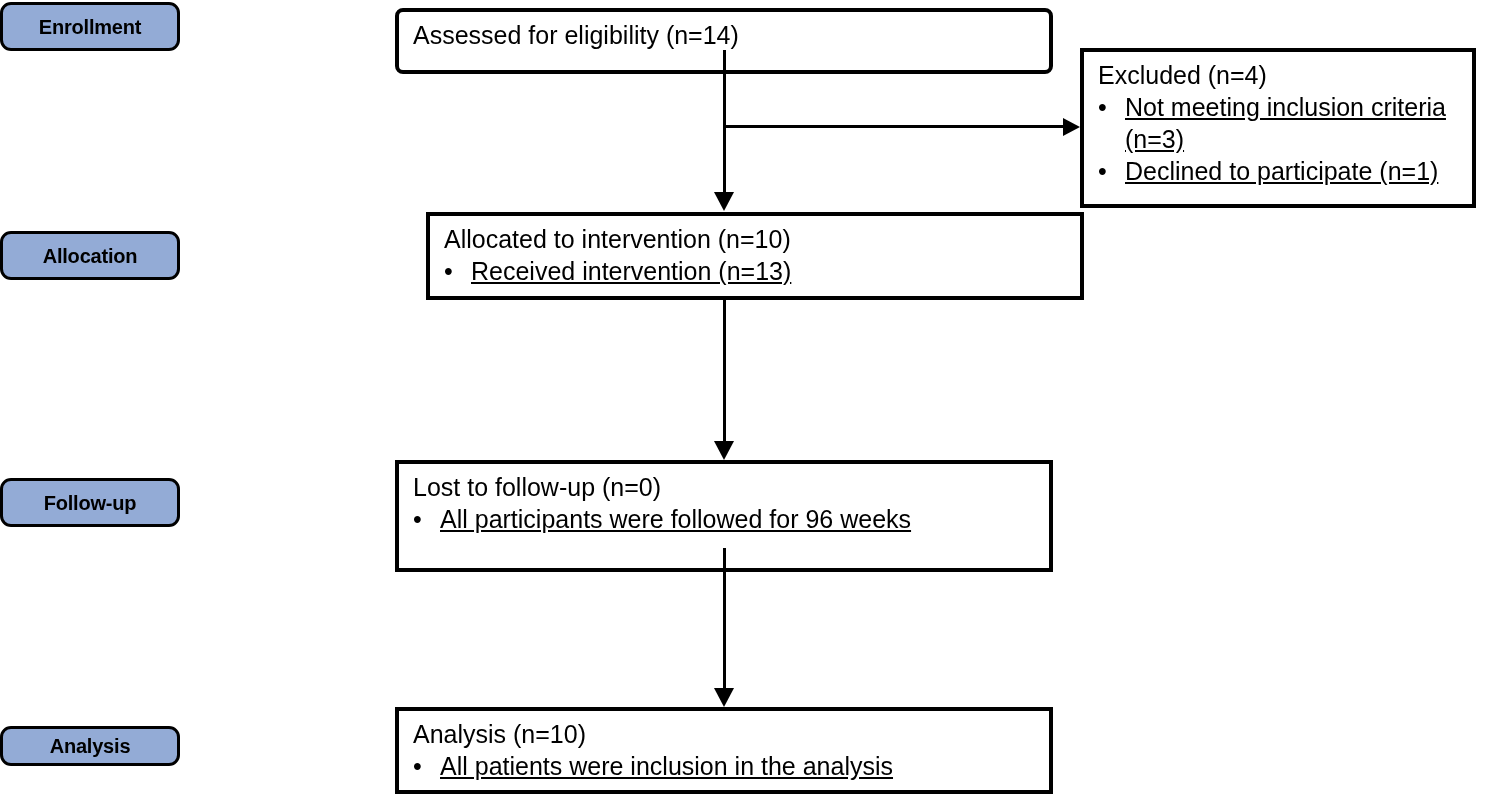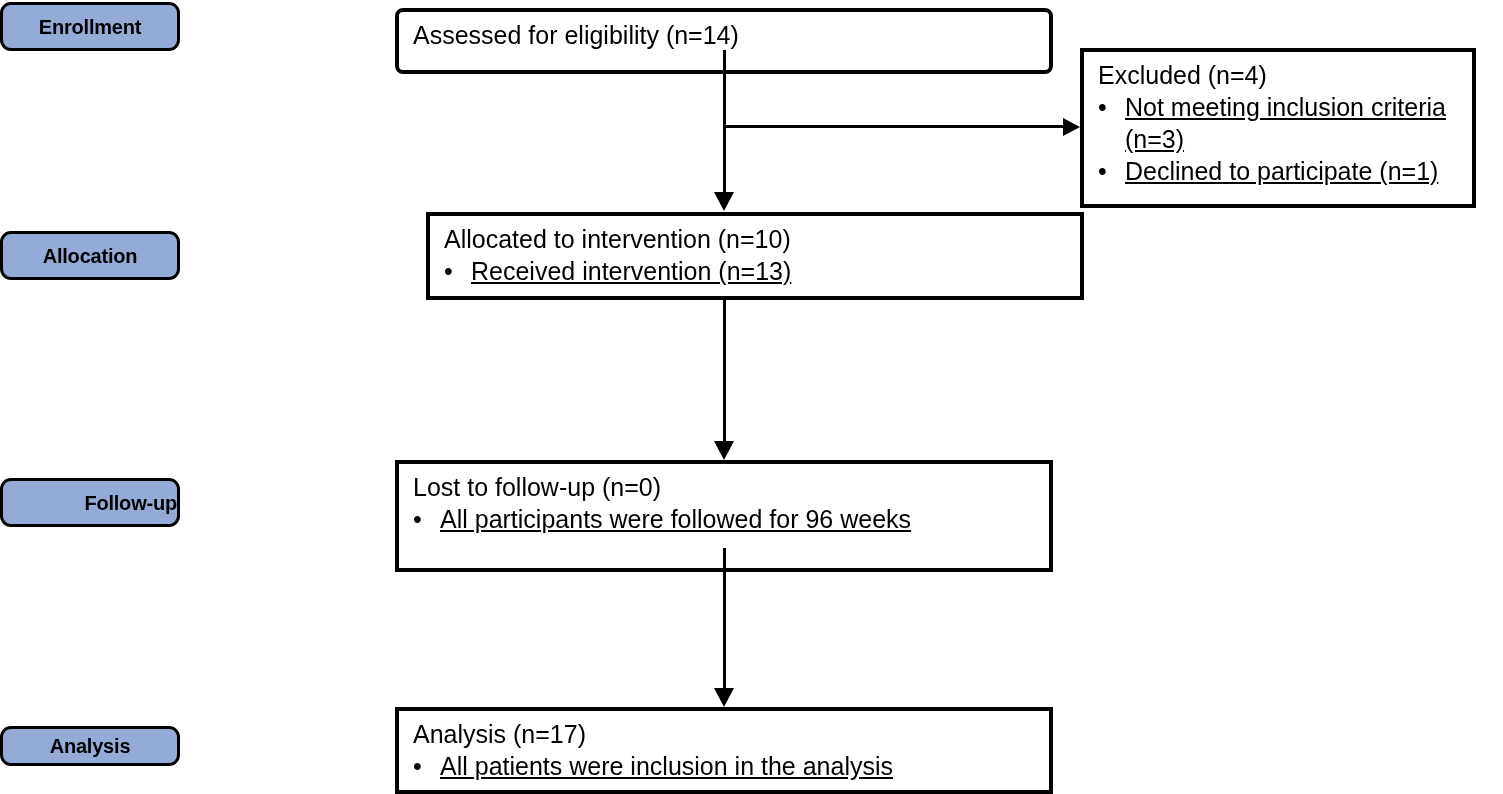--- a/index.html
+++ b/index.html
@@ -101,21 +101,21 @@
 <div id="canvas">
 
   <div class="stage-badge" style="left:0px; top:2px; width:180px; height:49px;">
     <span>Enrollment</span>
   </div>
 
   <div class="stage-badge" style="left:0px; top:231px; width:180px; height:49px;">
     <span>Allocation</span>
   </div>
 
-  <div class="stage-badge" style="left:0px; top:478px; width:180px; height:49px;justify-content:flex-end;">
+  <div class="stage-badge" style="left:0px; top:478px; width:180px; height:49px;">
     <span>Follow-up</span>
   </div>
 
   <div class="stage-badge" style="left:0px; top:726px; width:180px; height:40px;">
     <span>Analysis</span>
   </div>
 
   <div class="flow-box" style="left:395px; top:8px; width:658px; height:66px;border-radius:8px;">
     <div class="head-line">Assessed for eligibility (n=14)</div>
   </div>
@@ -142,21 +142,21 @@
 
   <div class="flow-box" style="left:395px; top:460px; width:658px; height:112px;">
     <div class="head-line">Lost to follow-up (n=0)</div>
     <div class="bullet-row">
       <span class="bullet-dot">•</span>
       <span class="bullet-text">All participants were followed for 96 weeks</span>
     </div>
   </div>
 
   <div class="flow-box" style="left:395px; top:707px; width:658px; height:87px;">
-    <div class="head-line">Analysis (n=17)</div>
+    <div class="head-line">Analysis (n=10)</div>
     <div class="bullet-row">
       <span class="bullet-dot">•</span>
       <span class="bullet-text">All patients were inclusion in the analysis</span>
     </div>
   </div>
 
   <div class="v-line" style="left:723px; top:50px; height:143px;"></div>
   <div class="arrow-down" style="left:714px; top:192px;"></div>
 
   <div class="h-line" style="left:723px; top:125px; width:342px;"></div>

